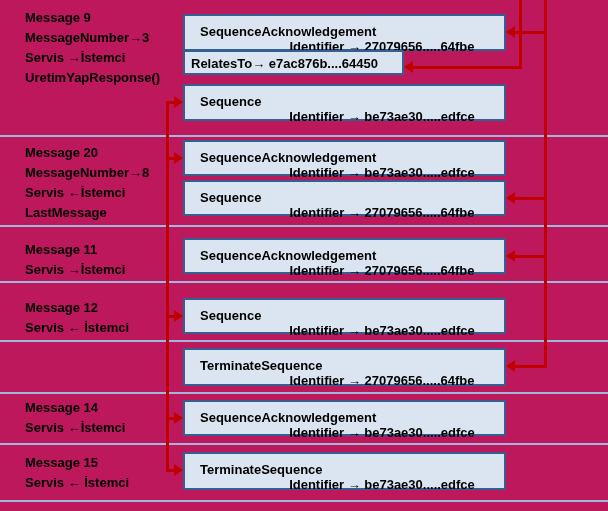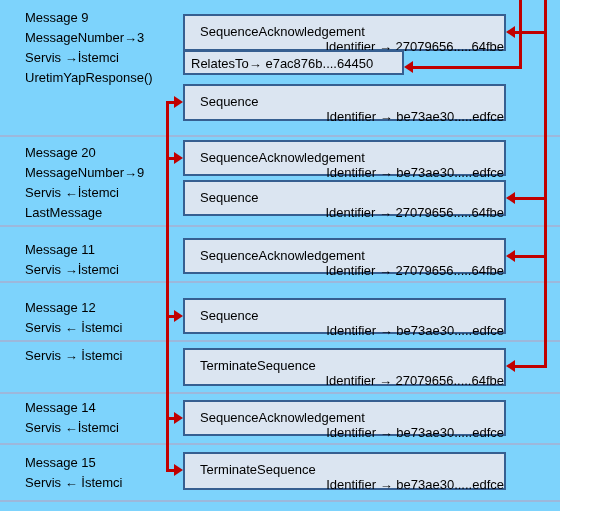--- a/index.html
+++ b/index.html
@@ -1,28 +1,28 @@
 <!DOCTYPE html>
 <html><head>
 <meta charset="utf-8">
 <style>
   html,body { margin:0; padding:0; background:#ffffff; }
   .canvas {
-    position:relative; width:560px; height:511px; background:#7dd3fc;
-    font-family:"Liberation Sans", sans-serif; color:#000000; overflow:hidden;
+    position:relative; width:608px; height:511px; background:#be185d;
+    font-family:"Liberation Sans", sans-serif; color:#000000; overflow:hidden;font-weight:bold;
   }
   
   .labels { position:absolute; left:25px; font-size:13px; line-height:20px; white-space:nowrap; }
   
   .mbox {
     position:absolute; left:183px; width:323px; box-sizing:border-box;
     background:#dbe5f1; border:2px solid #365f91; font-size:13px;
   }
   .mbox .box-title { padding:8px 4px 0 15px; line-height:15px; white-space:nowrap; }
-  .mbox .box-value { text-align:right; padding-left:75px; line-height:15px; white-space:nowrap; }
+  .mbox .box-value { text-align:center; padding-left:75px; line-height:15px; white-space:nowrap; }
   .mbox.single { width:221px; }
   .mbox.single .box-title { padding:2px 4px 0 6px; line-height:19px; }
   
   .divider { position:absolute; left:0; width:608px; height:2px; background:#9db8db; }
   
   .vline, .hline { position:absolute; background:#c00000; }
   .vline { width:3px; }
   .hline { height:3px; }
   .arrow-r, .arrow-l { position:absolute; width:0; height:0; border:6px solid transparent; }
   .arrow-r { border-left:9px solid #c00000; border-right:0; }
@@ -42,34 +42,33 @@
   <div class="divider" style="top:500px"></div>
 
   <div class="labels" style="top:8px">
     <div>Message 9</div>
     <div>MessageNumber→3</div>
     <div>Servis →İstemci</div>
     <div>UretimYapResponse()</div>
   </div>
   <div class="labels" style="top:143px">
     <div>Message 20</div>
-    <div>MessageNumber→9</div>
+    <div>MessageNumber→8</div>
     <div>Servis ←İstemci</div>
     <div>LastMessage</div>
   </div>
   <div class="labels" style="top:240px">
     <div>Message 11</div>
     <div>Servis →İstemci</div>
   </div>
   <div class="labels" style="top:298px">
     <div>Message 12</div>
     <div>Servis ← İstemci</div>
   </div>
   <div class="labels" style="top:346px">
-    <div>Servis → İstemci</div>
   </div>
   <div class="labels" style="top:398px">
     <div>Message 14</div>
     <div>Servis ←İstemci</div>
   </div>
   <div class="labels" style="top:453px">
     <div>Message 15</div>
     <div>Servis ← İstemci</div>
   </div>
 

